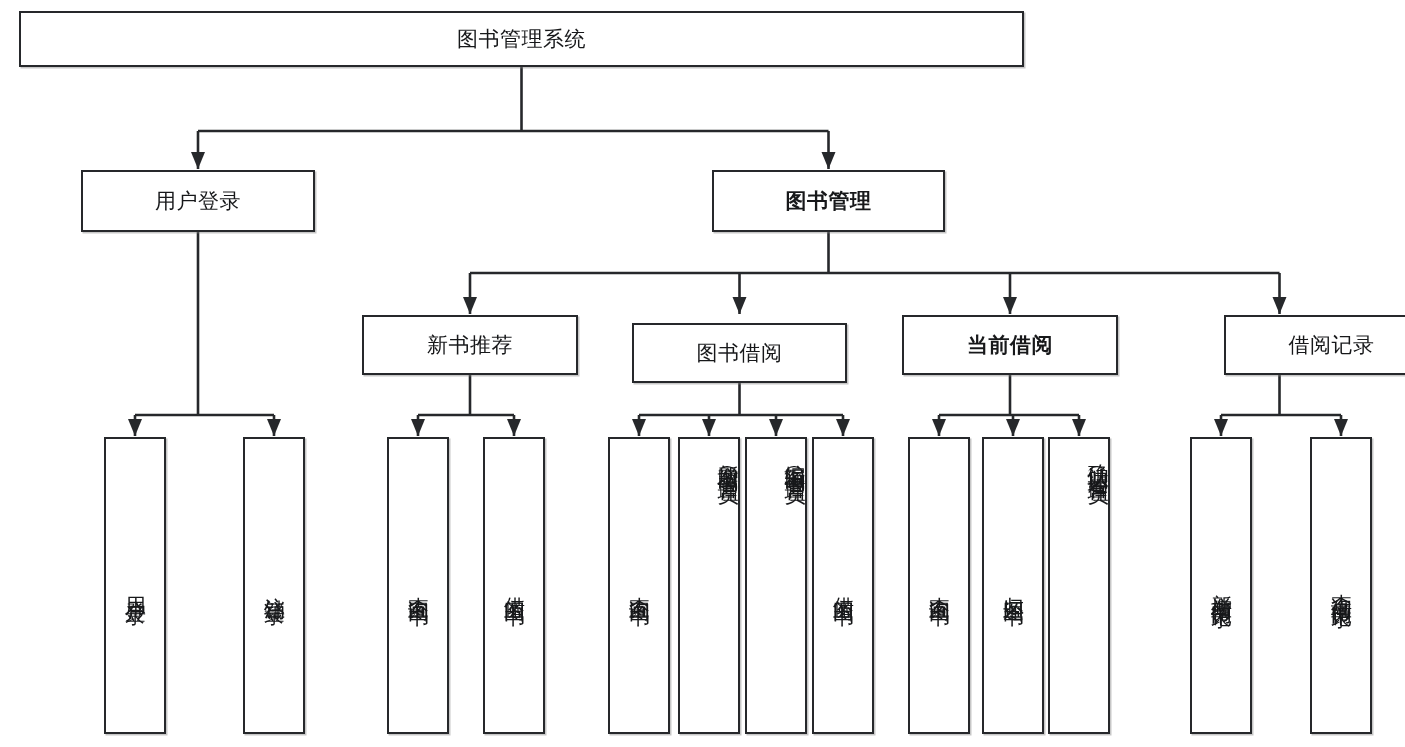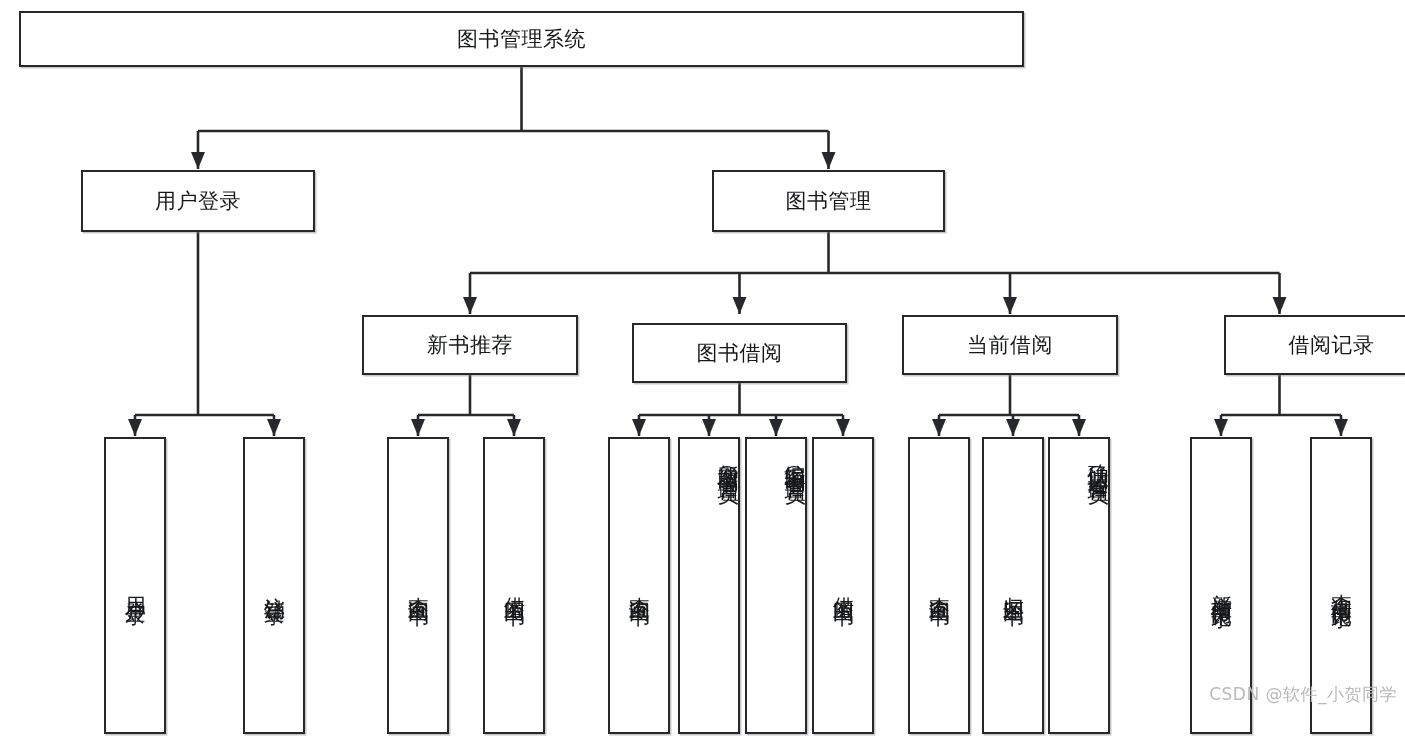--- a/index.html
+++ b/index.html
@@ -134,30 +134,30 @@
       <line x1="1341" y1="415" x2="1341" y2="436" stroke="#26282b" stroke-width="2.6"></line>
       <polygon points="1334,419 1348,419 1341,436" fill="#26282b"></polygon>
     </svg>
   <div id="boxes">
       <div class="node-box" style="left: 19px; top: 11px; width: 1005px; height: 56px;">
         <div class="node-label-h">图书管理系统</div>
       </div>
       <div class="node-box" style="left: 81px; top: 170px; width: 234px; height: 62px;">
         <div class="node-label-h">用户登录</div>
       </div>
-      <div class="node-box" style="left: 712px; top: 170px; width: 233px; height: 62px;">
+      <div class="node-box" style="left: 712px; top: 170px; width: 233px; height: 62px; font-weight: bold;">
         <div class="node-label-h">图书管理</div>
       </div>
       <div class="node-box" style="left: 362px; top: 315px; width: 216px; height: 60px; padding-left: 28px;">
         <div class="node-label-h">新书推荐</div>
       </div>
       <div class="node-box" style="left: 632px; top: 315px; width: 215px; height: 60px; margin-top: 8px;">
         <div class="node-label-h">图书借阅</div>
       </div>
-      <div class="node-box" style="left: 902px; top: 315px; width: 216px; height: 60px;">
+      <div class="node-box" style="left: 902px; top: 315px; width: 216px; height: 60px; font-weight: bold;">
         <div class="node-label-h">当前借阅</div>
       </div>
       <div class="node-box" style="left: 1224px; top: 315px; width: 215px; height: 60px;">
         <div class="node-label-h">借阅记录</div>
       </div>
       <div class="node-box" style="left: 104px; top: 437px; width: 62px; height: 297px;">
         <div class="node-label-v centered">用户登录</div>
       </div>
       <div class="node-box" style="left: 243px; top: 437px; width: 62px; height: 297px;">
         <div class="node-label-v centered">注销登录</div>
@@ -189,14 +189,13 @@
       <div class="node-box" style="left: 1048px; top: 437px; width: 62px; height: 297px;">
         <div class="node-label-v">确认归还（管理员）</div>
       </div>
       <div class="node-box" style="left: 1190px; top: 437px; width: 62px; height: 297px;">
         <div class="node-label-v centered">新增借阅记录</div>
       </div>
       <div class="node-box" style="left: 1310px; top: 437px; width: 62px; height: 297px;">
         <div class="node-label-v centered">查询借阅记录</div>
       </div>
     </div>
-  <div class="watermark">CSDN @软件_小贺同学</div>
 </div>
 
 </body></html>

